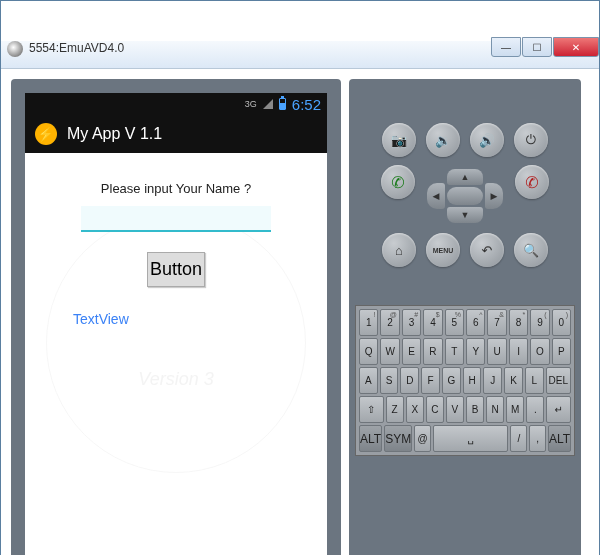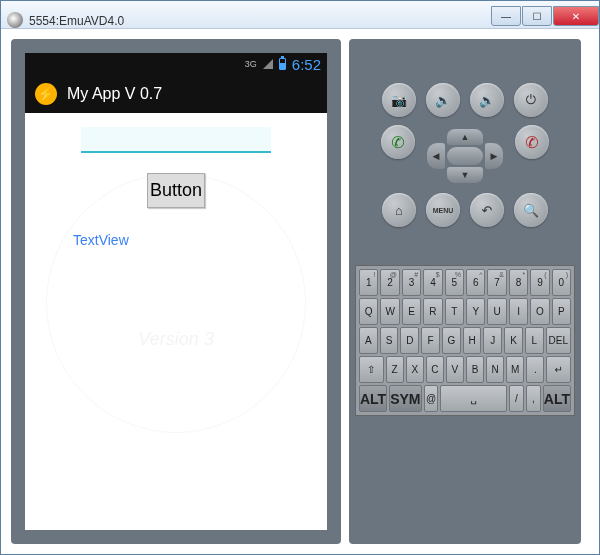--- a/index.html
+++ b/index.html
@@ -1,20 +1,20 @@
 <!DOCTYPE html>
 <html><head>
 <meta charset="utf-8">
 <style>
   * { box-sizing: border-box; margin: 0; padding: 0; }
   body { font-family: Tahoma, Arial, sans-serif; font-size: 12px; background: #fff; }
   
   
   .window { width: 600px; height: 555px; border: 1px solid #5a7fa0; background: #fff; position: relative; }
-  .titlebar { height: 28px; background: linear-gradient(#f5f9fd, #dce8f6); display: flex; align-items: flex-end; padding: 0 0 0 6px; border-bottom: 1px solid #b8c8d8; }
+  .titlebar { height: 28px; background: linear-gradient(#f5f9fd, #dce8f6); display: flex; align-items: flex-start; padding: 0 0 11px 6px; border-bottom: 1px solid #b8c8d8; margin-top: 40px; }
   .titlebar .favicon { width: 16px; height: 16px; border-radius: 50%; background: radial-gradient(circle at 40% 40%, #fff 0%, #888 70%); display: inline-flex; align-items: center; justify-content: center; margin-right: 6px; }
   .titlebar .title { flex: 1; color: #333; font-size: 12px; }
   .winbtns { display: flex; height: 22px; margin-top: -4px; }
   .winbtn { width: 30px; height: 20px; margin-left: 1px; border: 1px solid #7a94ad; display: flex; align-items: center; justify-content: center; font-size: 10px; color: #333; border-radius: 0 0 3px 3px; }
   .winbtn.min { background: linear-gradient(#e8f0fa,#cdddef); }
   .winbtn.max { background: linear-gradient(#e8f0fa,#cdddef); }
   .winbtn.close { width: 46px; background: linear-gradient(#e77,#c23); color: #fff; }
   
   
   .emu-body { height: calc(100% - 28px); background: #fff; padding: 10px; display: flex; gap: 8px; }
@@ -58,21 +58,21 @@
   .end-btn { color: #b02020; font-size: 16px; }
   .menu-btn { font-size: 7px; font-weight: bold; }
   
   
   .keyboard { margin-top: 30px; width: 220px; background: #999ea4; border: 1px solid #666; padding: 2px; }
   .kb-row { display: flex; }
   .key { flex: 1; height: 27px; margin: 1px; background: linear-gradient(#c3c7cb,#a2a7ac); border: 1px solid #6f757b; border-radius: 2px; display: flex; flex-direction: column; align-items: center; justify-content: center; font-size: 10px; color: #222; cursor: pointer; position: relative; }
   .key .sup { font-size: 7px; color: #555; position: absolute; top: 1px; right: 2px; }
   .key.wide { flex: 1.4; }
   .key.space { flex: 5; }
-  .key.alt { background: linear-gradient(#9ea3a8,#7e848a); font-size: 14px; font-weight: bold; }
+  .key.alt { background: linear-gradient(#9ea3a8,#7e848a); font-size: 12px; font-weight: normal; }
 </style>
 </head>
 <body>
 
 <div class="window">
   <div class="titlebar">
     <span class="favicon"></span>
     <span class="title">5554:EmuAVD4.0</span>
     <div class="winbtns">
       <div class="winbtn min">—</div>
@@ -86,24 +86,25 @@
     <div class="phone-panel">
       <div class="screen">
         <div class="android-statusbar">
           <span class="sb-3g">3G</span>
           <span class="sb-sig"></span>
           <span class="sb-batt"></span>
           <span class="sb-time">6:52</span>
         </div>
         <div class="app-titlebar">
           <span class="app-icon">⚡</span>
-          <span>My App V 0.7</span>
+          <span>My App V 1.1</span>
         </div>
         <div class="app-content">
           <div class="watermark" data-wm="Version 3"></div>
+          <div class="prompt">Please input Your Name ?</div>
           <input class="name-input" value="" style="">
           <button class="android-btn">Button</button>
           <div class="textview">TextView</div>
         </div>
       </div>
     </div>
 
     <div class="controls-panel">
       <div class="ctrl-grid">
         <div class="ctrl-row">

